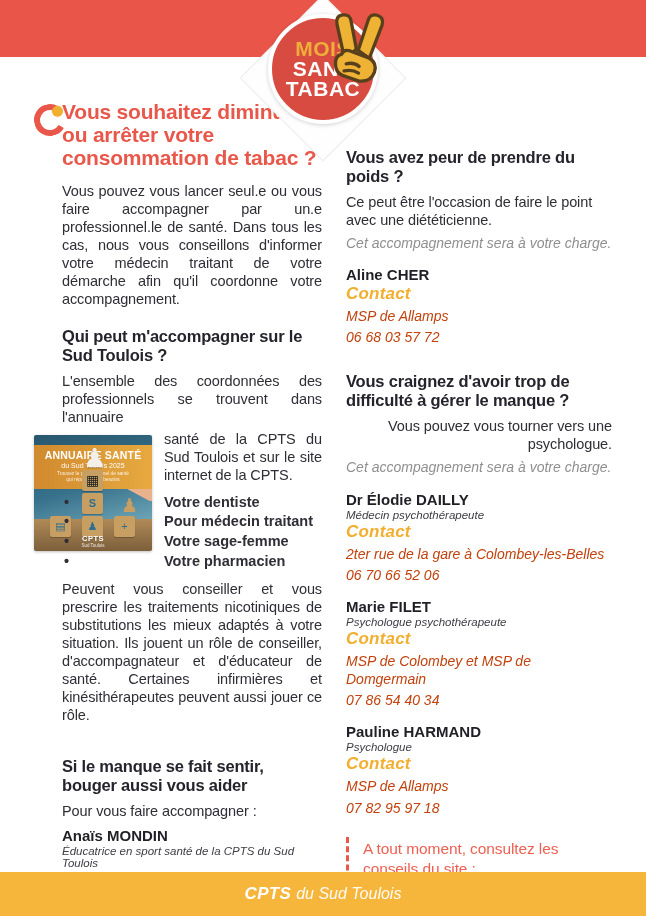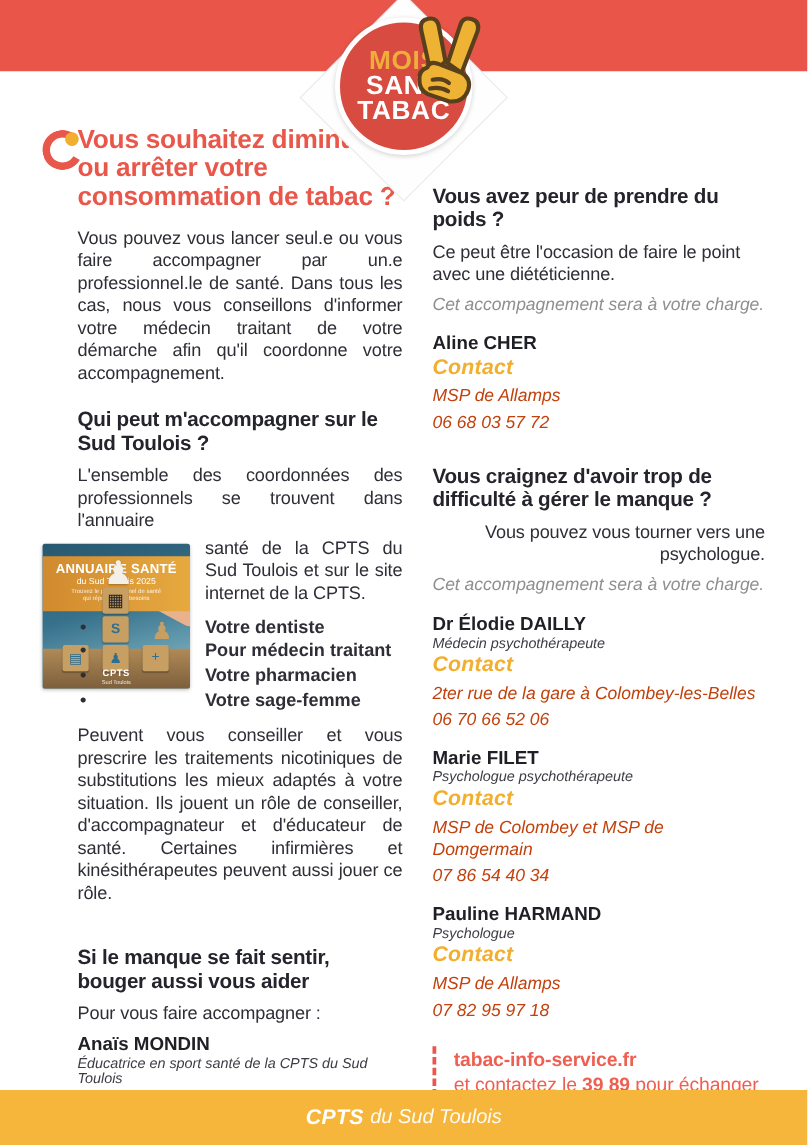--- a/index.html
+++ b/index.html
@@ -135,22 +135,22 @@
         <div class="cov-logo">
           <div class="l1">CPTS</div>
           <div class="l2">Sud Toulois</div>
         </div>
       </div>
 
       <p class="body" style="margin-bottom:2px;">santé de la CPTS du Sud Toulois et sur le site internet de la CPTS.</p>
       <ul class="bullets">
         <li>Votre dentiste</li>
         <li>Pour médecin traitant</li>
+        <li>Votre sage-femme</li>
         <li>Votre pharmacien</li>
-        <li>Votre sage-femme</li>
       </ul>
       <p class="body">Peuvent vous conseiller et vous prescrire les traitements nicotiniques de substitutions les mieux adaptés à votre situation. Ils jouent un rôle de conseiller, d'accompagnateur et d'éducateur de santé. Certaines infirmières et kinésithérapeutes peuvent aussi jouer ce rôle.</p>
       <div class="clear"></div>
     </div>
 
     <h3 class="sub">Si le manque se fait sentir, bouger aussi vous aider</h3>
     <p class="body" style="margin-bottom:2px;">Pour vous faire accompagner :</p>
 
     <p class="name" style="margin-top:6px;">Anaïs MONDIN</p>
     <p class="role">Éducatrice en sport santé de la CPTS du Sud Toulois</p>
@@ -192,20 +192,21 @@
 
     <div>
       <p class="name">Pauline HARMAND</p>
       <p class="role">Psychologue</p>
       <p class="contact-label">Contact</p>
       <p class="addr">MSP de Allamps</p>
       <p class="phone">07 82 95 97 18</p>
     </div>
 
     <div class="cta">
+      <p>A tout moment, consultez les conseils du site :</p>
       <p class="site">tabac-info-service.fr</p>
       <p><span>et contactez le</span> <b>39 89</b> <span>pour échanger avec un tabacologue</span></p>
     </div>
   </div>
 </div>
 
 <div class="footer">
   <b>CPTS</b>
   <span>du Sud Toulois</span>
 </div>

